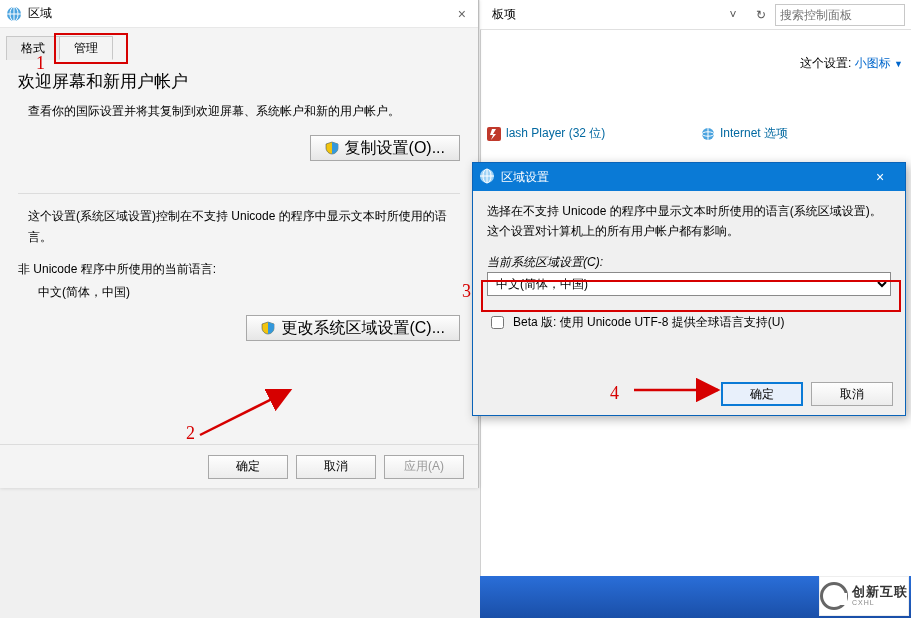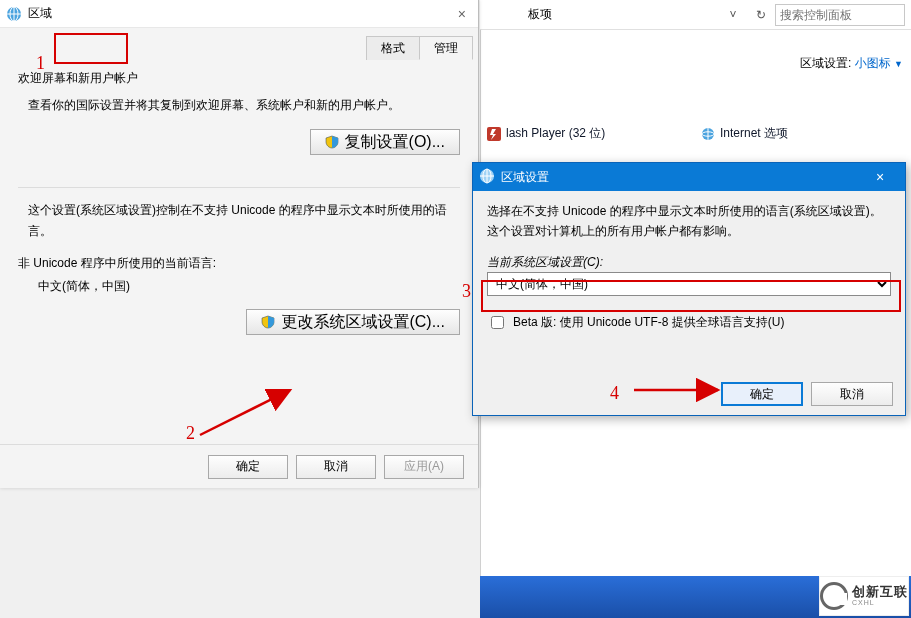--- a/index.html
+++ b/index.html
@@ -8,35 +8,35 @@
   
   .bg-panel {
     position:absolute; left:480px; top:0; right:0; height:618px;
     background:#fff; border-left:1px solid #d0d0d0;
   }
   .bg-toolbar {
     position:absolute; left:480px; top:0; right:0; height:30px;
     background:#fff; display:flex; align-items:center; padding:0 6px;
     border-bottom:1px solid #e0e0e0;
   }
-  .bg-toolbar .crumb { padding:0 6px;margin-left:36px; }
+  .bg-toolbar .crumb { padding:0 6px; }
   .bg-toolbar .sep { flex:1; }
   .bg-toolbar .navbtn { width:24px; height:22px; display:flex; align-items:center; justify-content:center; margin:0 2px; color:#555; }
   .bg-toolbar .search {
     width:130px; height:22px; border:1px solid #c8c8c8; padding:1px 4px; font-size:12px; color:#888;
   }
   .bg-view-row {
     position:absolute; left:480px; top:55px; right:8px; height:22px; text-align:right; font-size:12px;
   }
   .bg-view-row a { color:#0066cc; text-decoration:none; cursor:pointer; }
   .bg-view-row .tri { font-size:9px; color:#0066cc; }
   .bg-links {
     position:absolute; left:480px; top:125px; right:8px;
   }
-  .cp-item { display:flex; align-items:center; gap:4px; color:#0f172a; font-size:12px; cursor:pointer; margin-bottom:8px; }
+  .cp-item { display:flex; align-items:center; gap:4px; color:#0369a1; font-size:12px; cursor:pointer; margin-bottom:8px; }
   .cp-item .ico { width:16px; height:16px; display:inline-flex; align-items:center; justify-content:center; }
   .cp-col { position:absolute; }
   .taskbar {
     position:absolute; left:480px; right:0; bottom:0; height:42px;
     background:linear-gradient(#2a6ed8,#1a4fa8);
   }
 
   
   .region-dialog {
     position:absolute; left:0; top:0; width:479px; height:488px;
@@ -46,42 +46,41 @@
   .region-title {
     height:28px; display:flex; align-items:center; gap:6px; padding:0 6px;
     background:#fff; border-bottom:1px solid #e8e8e8;
   }
   .region-title .globe { width:16px; height:16px; }
   .region-title .close { margin-left:auto; font-size:14px; color:#666; padding:0 6px; cursor:pointer; }
 
   .tabs-row {
     display:flex; align-items:flex-end; height:32px; padding:6px 6px 0 6px;
     background:#f4f4f4;
-    justify-content:flex-end;
   }
   .tab {
     height:24px; padding:0 14px; display:flex; align-items:center;
     border:1px solid #c8c8c8; border-bottom:none; margin-right:-1px;
     background:#ececec; font-size:12px; cursor:pointer;
   }
   .tab.active { background:#f4f4f4; position:relative; z-index:2; border-bottom:1px solid #f4f4f4; }
   .tab-hilite {
     position:absolute; left:54px; top:33px; width:74px; height:31px;
     border:2px solid #d60000; pointer-events:none; z-index:5;
   }
 
   .dialog-body {
     padding:10px 18px 0 18px;
   }
   .groupbox {
     border:1px solid #dcdcdc; padding:10px 12px 12px 12px; margin-bottom:18px;
     position:relative;
   }
   .group-title {
-    font-size:12px; margin-bottom:8px;
+    font-size:17px; margin-bottom:8px;
   }
   .group-desc {
     font-size:12px; line-height:1.7; margin:6px 0 14px 10px;
   }
   .btn {
     height:26px; padding:0 14px; border:1px solid #a8a8a8;
     background:linear-gradient(#fefefe,#e6e6e6); font-size:16px;
     display:inline-flex; align-items:center; gap:6px; cursor:pointer;
   }
   .btn-row-right { text-align:right; }
@@ -160,21 +159,21 @@
 
 <div class="bg-panel"></div>
 <div class="bg-toolbar">
   <span class="crumb">板项</span>
   <span class="sep"></span>
   <span class="navbtn">˅</span>
   <span class="navbtn">↻</span>
   <input class="search" placeholder="搜索控制面板" style="">
 </div>
 <div class="bg-view-row">
-  <span>区域设置:</span>
+  <span>这个设置:</span>
   <a><span>小图标</span> <span class="tri">▼</span></a>
 </div>
 <div class="bg-links">
   <div class="cp-col" style="left:6px;top:0;">
     <div class="cp-item">
       <span class="ico">
         <svg width="16" height="16">
             <rect x="1" y="1" width="14" height="14" rx="2" fill="#c0392b"></rect>
             <path d="M6 3 L10 3 L7 8 L10 8 L5 14 L7 9 L4 9 Z" fill="#fff"></path>
           </svg>

